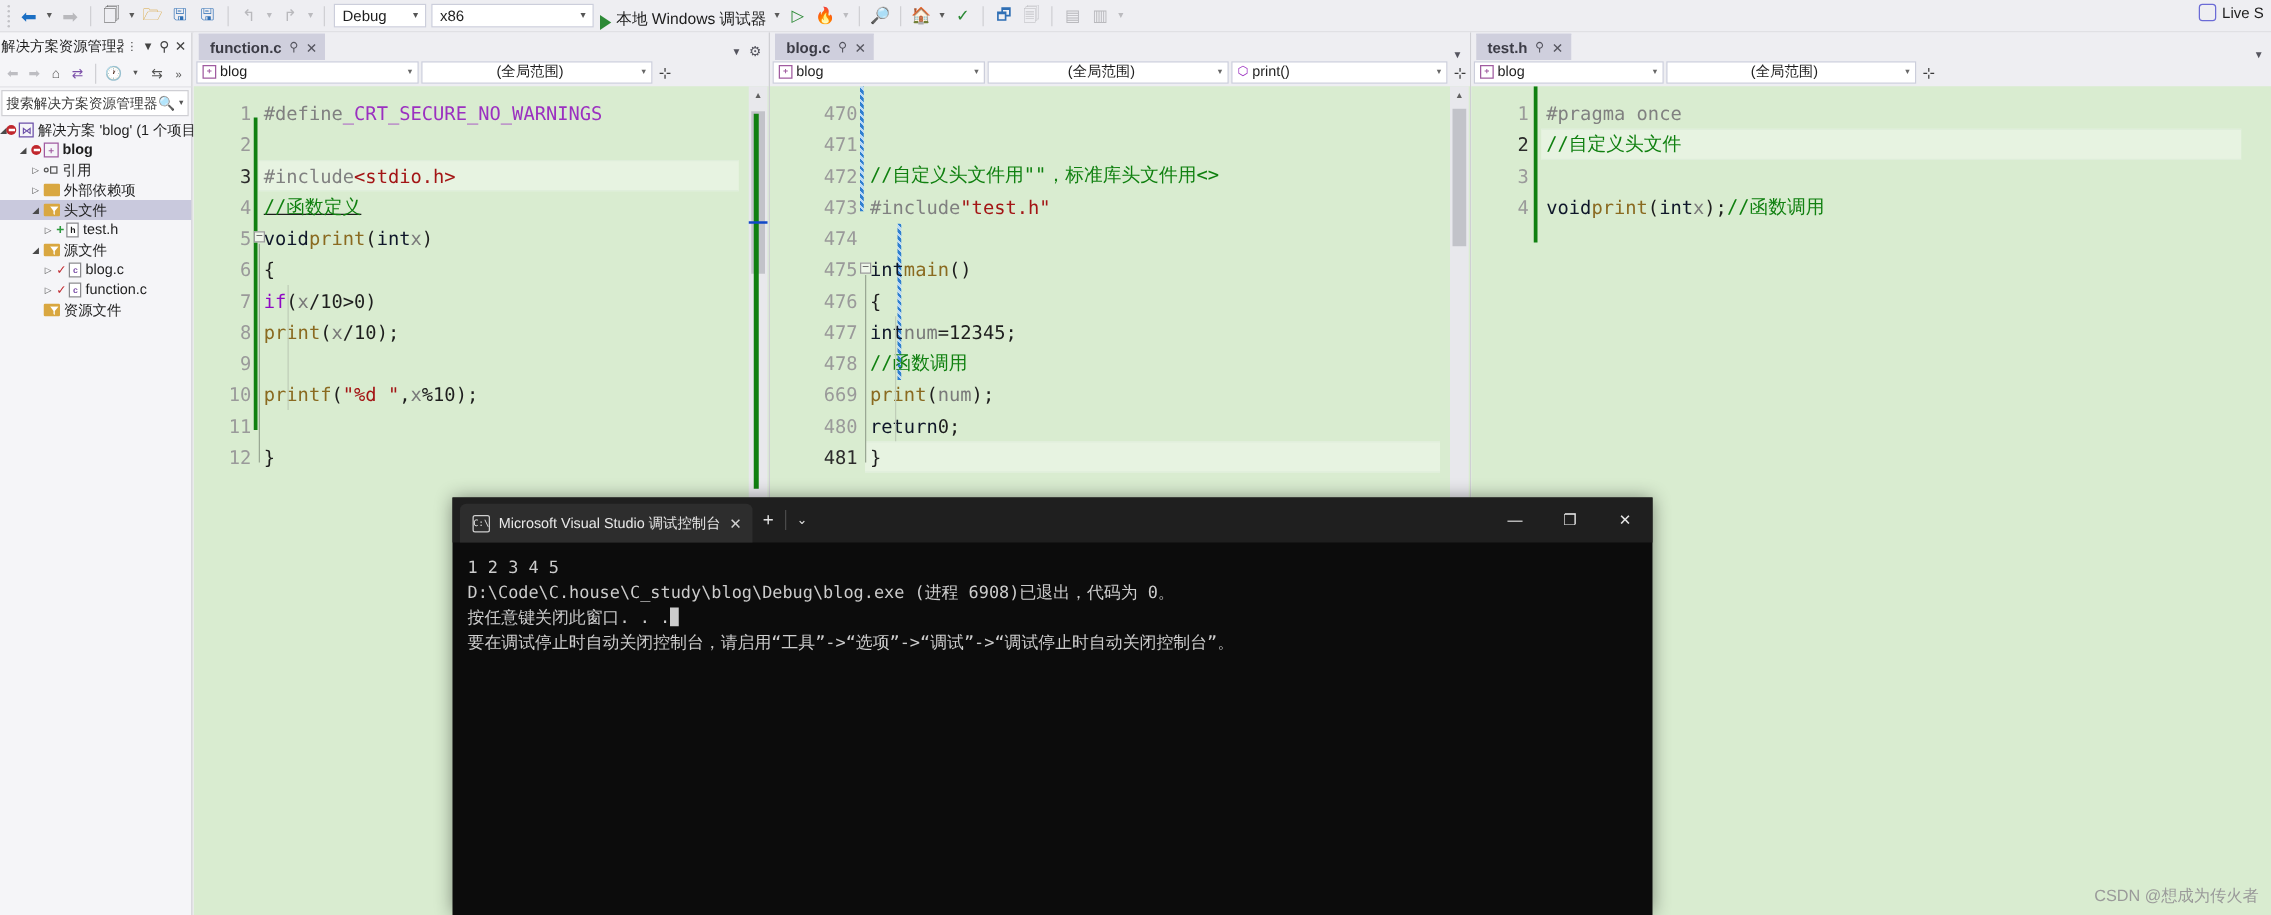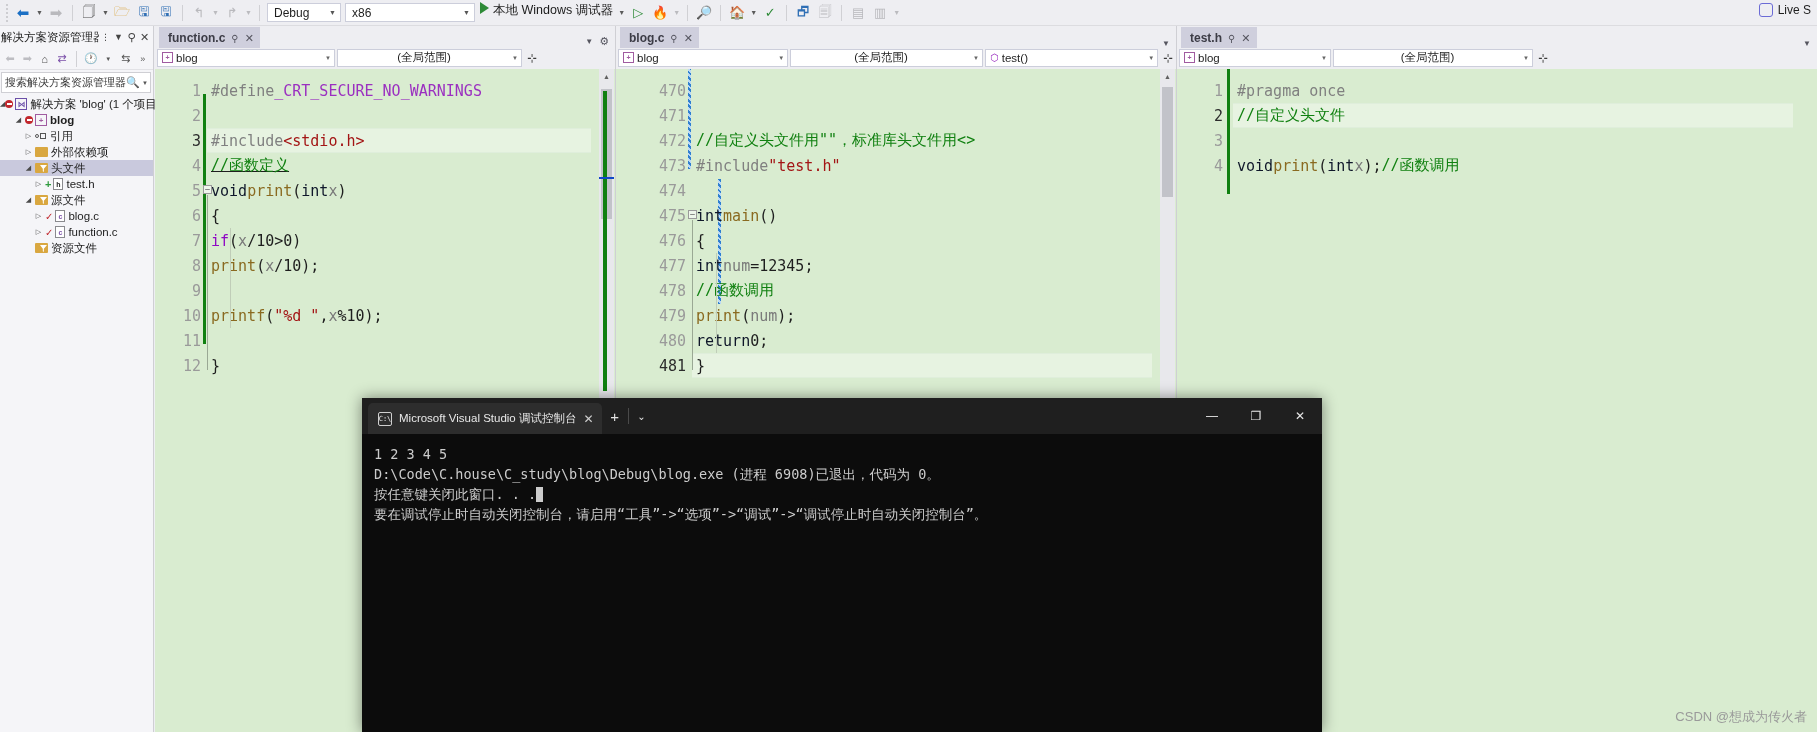--- a/index.html
+++ b/index.html
@@ -31,21 +31,21 @@
   .grip i { display:block; width:2px; height:2px; background:#c2c2c6; border-radius:50%; }
   .dropbox {
     height:19px; background:#ffffff; border:1px solid #cccedb;
     display:flex; align-items:center; padding:0 4px 0 6px; font-size:12px; color:#1e1e1e;
     margin:0 2px;
   }
   .dropbox span.v { flex:1; white-space:nowrap; }
   .dropbox .ar { font-size:7px; color:#555; margin-left:10px; }
   .dbg-cfg { width:74px; }
   .dbg-plat { width:130px; }
-  .runbtn { display:flex; align-items:flex-start; gap:4px; padding:0 3px; height:22px; cursor:default; }
+  .runbtn { display:flex; align-items:flex-end; gap:4px; padding:0 3px; height:22px; cursor:default; }
   .runbtn .tri { width:0;height:0;border-left:9px solid #2d8a37;border-top:6px solid transparent;border-bottom:6px solid transparent; }
   .runbtn .lbl { font-size:12.5px; color:#1b1b1b; white-space:nowrap; }
   .live-share { position:absolute; right:6px; top:3px; display:flex; align-items:center; gap:5px; font-size:12px; color:#1e1e1e;}
   .ls-ic { width:14px;height:14px;border:1.5px solid #6b6bd6;border-radius:3px; position:relative;}
 
   
   .solex {
     position:absolute; left:0; top:26px; width:154px; height:706px;
     background:#f5f5f8; border-right:1px solid #cfcfd4;
   }
@@ -449,21 +449,21 @@
             </span>
             <span class="t">blog</span>
             <span class="ar">▼</span>
           </div>
           <div class="nv" style="width:195px">
             <span class="t" style="text-align:center">(全局范围)</span>
             <span class="ar">▼</span>
           </div>
           <div class="nv" style="width:175px">
             <span class="gi" style="color:#9b30c0;font-size:10px;">⬡</span>
-            <span class="t">test()</span>
+            <span class="t">print()</span>
             <span class="ar">▼</span>
           </div>
           <span class="sync-ic">⊹</span>
         </div>
         <div class="code">
           <div class="codewrap">
             <div class="curline" style="top: 284px; left: 76px; width: 460px;"></div>
             <div class="changebar-blue" style="left: 72px; top: 0px; height: 100px;"></div>
             <div class="changebar-blue" style="left: 102px; top: 110px; height: 125px;"></div>
             <div class="gutter-num" style="top: 13px; left: 0px; width: 70px;">470</div>
@@ -477,21 +477,21 @@
             <div class="gutter-num" style="top: 113px; left: 0px; width: 70px;">474</div>
             <div class="ln" style="top: 109px; left: 80px;"></div>
             <div class="gutter-num" style="top: 138px; left: 0px; width: 70px;">475</div>
             <div class="ln" style="top: 134px; left: 80px;"><span class="k">int</span> <span class="fn">main</span><span class="pl">(</span><span class="pl">)</span></div>
             <div class="gutter-num" style="top: 163px; left: 0px; width: 70px;">476</div>
             <div class="ln" style="top: 159px; left: 80px;"><span class="pl">{</span></div>
             <div class="gutter-num" style="top: 188px; left: 0px; width: 70px;">477</div>
             <div class="ln" style="top: 184px; left: 80px;">    <span class="k">int</span> <span class="id">num</span> <span class="pl">=</span> <span class="num">12345</span><span class="pl">;</span></div>
             <div class="gutter-num" style="top: 213px; left: 0px; width: 70px;">478</div>
             <div class="ln" style="top: 209px; left: 80px;">    <span class="cm">//函数调用</span></div>
-            <div class="gutter-num" style="top: 238px; left: 0px; width: 70px;">479</div>
+            <div class="gutter-num" style="top: 238px; left: 0px; width: 70px;">669</div>
             <div class="ln" style="top: 234px; left: 80px;">    <span class="fn">print</span><span class="pl">(</span><span class="id">num</span><span class="pl">)</span><span class="pl">;</span></div>
             <div class="gutter-num" style="top: 263px; left: 0px; width: 70px;">480</div>
             <div class="ln" style="top: 259px; left: 80px;">    <span class="k">return</span> <span class="num">0</span><span class="pl">;</span></div>
             <div class="gutter-num cur" style="top: 288px; left: 0px; width: 70px;">481</div>
             <div class="ln" style="top: 284px; left: 80px;"><span class="pl">}</span></div>
             <div class="fold" style="top: 141px; left: 72px;">−</div>
             <div class="structline" style="left: 76px; top: 151px; height: 150px;"></div>
             <div class="indentline" style="left: 100px; top: 184px; height: 100px;"></div>
           </div>
         </div>

